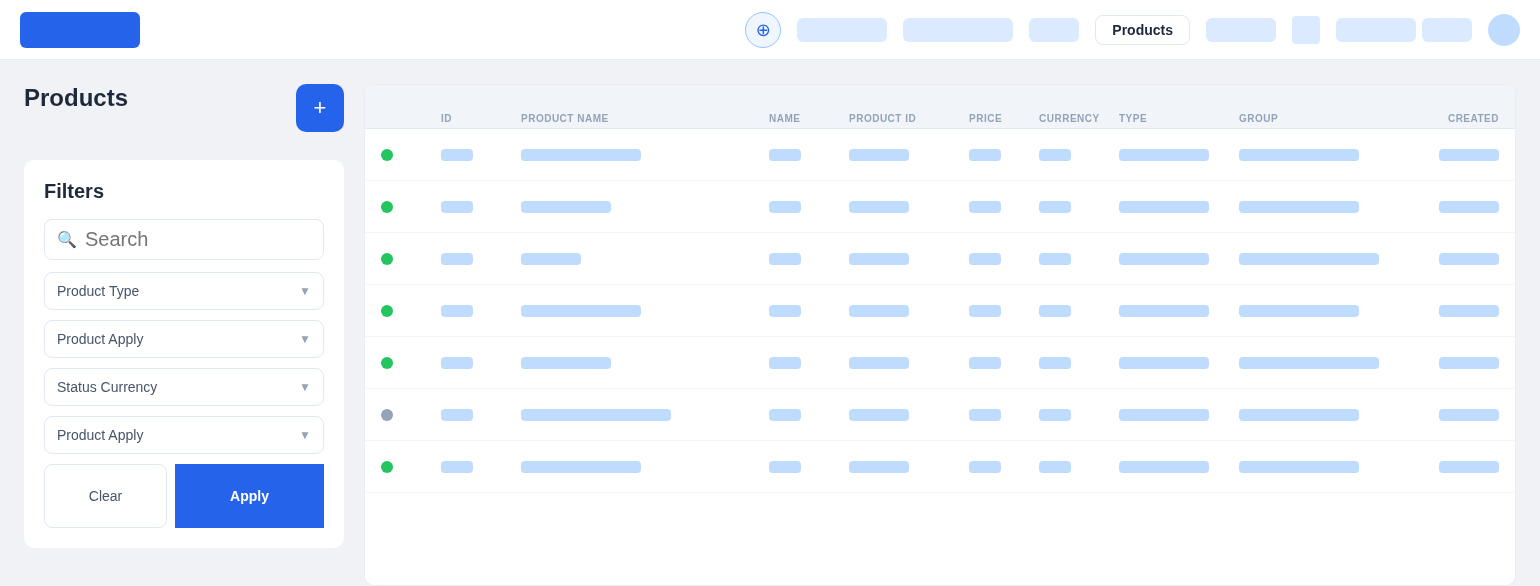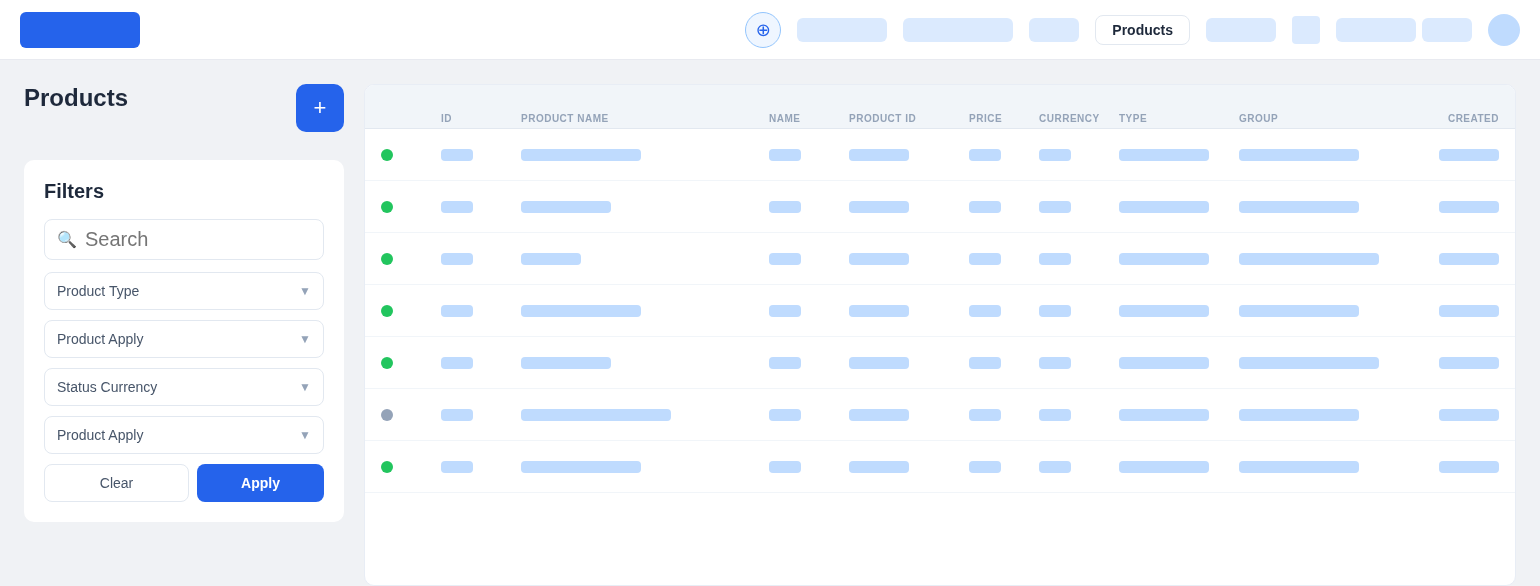--- a/index.html
+++ b/index.html
@@ -138,23 +138,23 @@
       padding: 10px;
       border: 1px solid #e2e8f0;
       border-radius: 8px;
       background: #fff;
       color: #475569;
       font-size: 14px;
       cursor: pointer;
     }
     .btn-apply {
       flex: 1;
-      padding: 2px;
+      padding: 24px;
       border: none;
-      border-radius: 8px;
+      border-radius: 0;
       background: #2563eb;
       color: #fff;
       font-size: 14px;
       font-weight: 600;
       cursor: pointer;
     }
 
     
     .page-header {
       display: flex;

